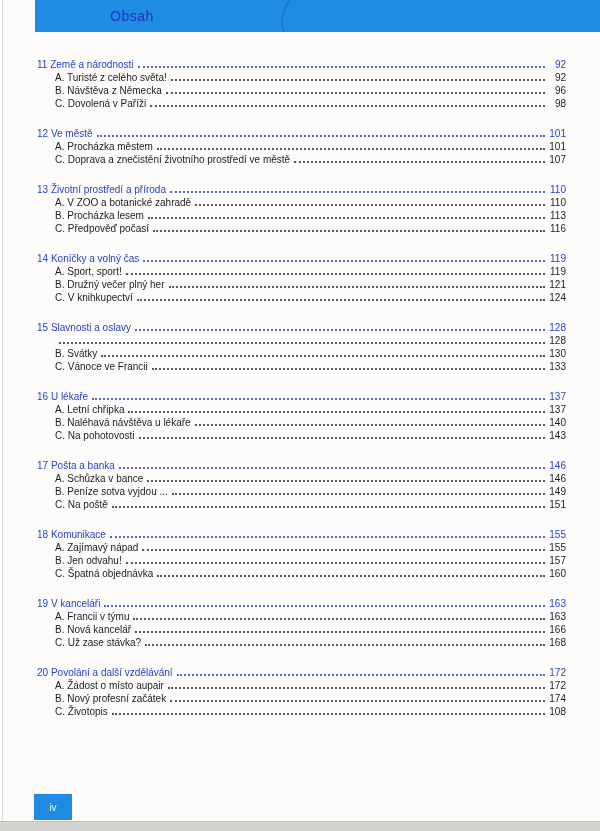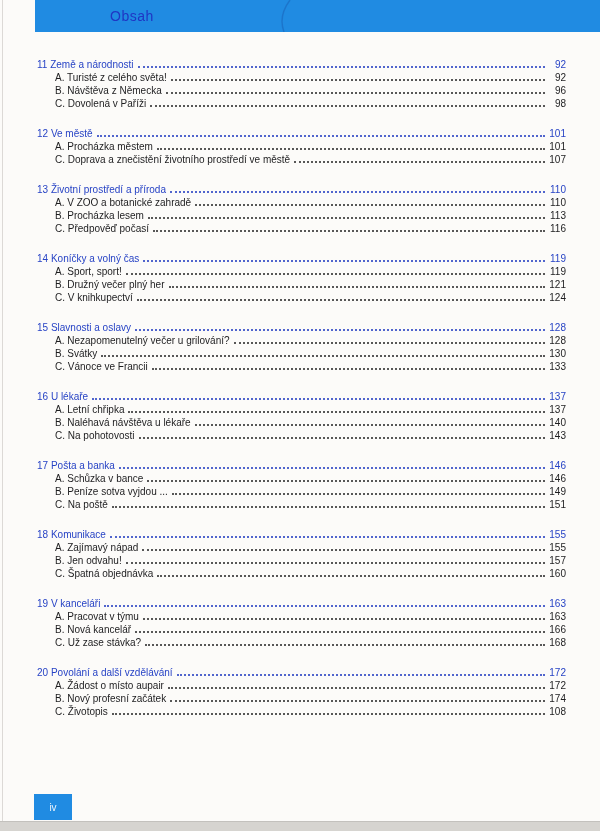--- a/index.html
+++ b/index.html
@@ -192,21 +192,20 @@
           <span class="toc-page">124</span>
         </div>
       </div>
       <div class="toc-section">
         <div class="toc-row chapter">
           <span class="toc-label">15 Slavnosti a oslavy</span>
           <span class="leader"></span>
           <span class="toc-page">128</span>
         </div>
         <div class="toc-row sub">
-          <span class="toc-label">A. Nezapomenutelný večer u grilování?</span>
           <span class="leader"></span>
           <span class="toc-page">128</span>
         </div>
         <div class="toc-row sub">
           <span class="toc-label">B. Svátky</span>
           <span class="leader"></span>
           <span class="toc-page">130</span>
         </div>
         <div class="toc-row sub">
           <span class="toc-label">C. Vánoce ve Francii</span>
@@ -280,21 +279,21 @@
           <span class="toc-page">160</span>
         </div>
       </div>
       <div class="toc-section">
         <div class="toc-row chapter">
           <span class="toc-label">19 V kanceláři</span>
           <span class="leader"></span>
           <span class="toc-page">163</span>
         </div>
         <div class="toc-row sub">
-          <span class="toc-label">A. Pracovat v týmu</span>
+          <span class="toc-label">A. Francii v týmu</span>
           <span class="leader"></span>
           <span class="toc-page">163</span>
         </div>
         <div class="toc-row sub">
           <span class="toc-label">B. Nová kancelář</span>
           <span class="leader"></span>
           <span class="toc-page">166</span>
         </div>
         <div class="toc-row sub">
           <span class="toc-label">C. Už zase stávka?</span>

